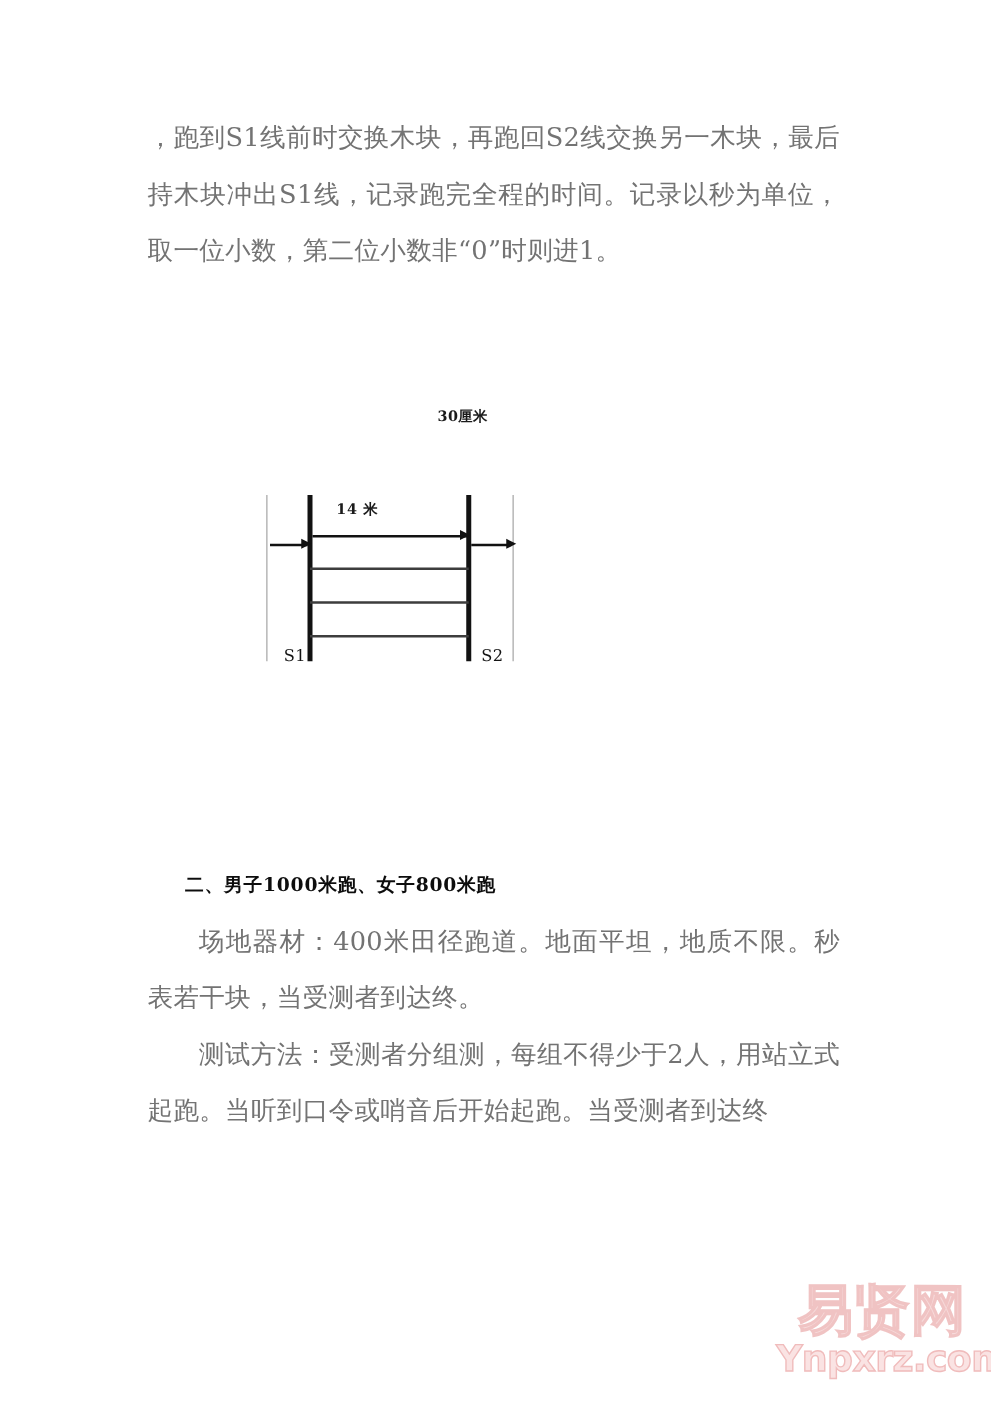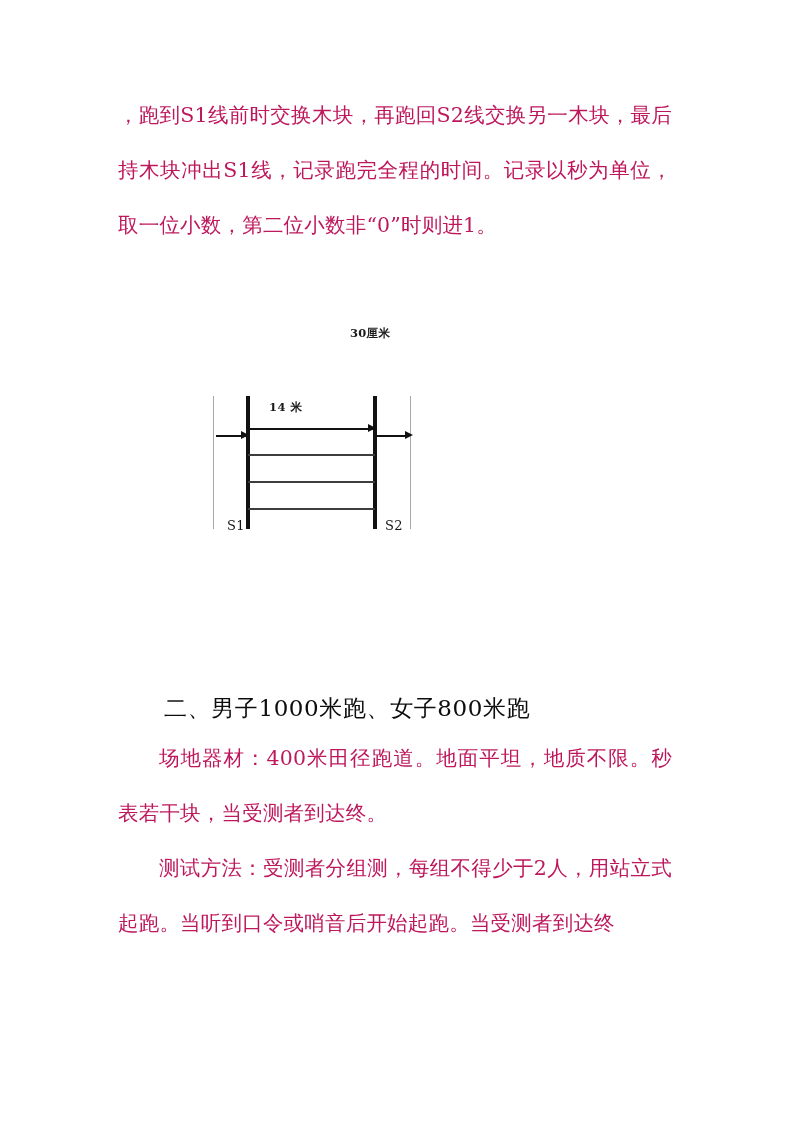--- a/index.html
+++ b/index.html
@@ -24,33 +24,33 @@
 
   
   .text-block {
     position: absolute;
     left: 118px;
     width: 554px;
   }
 
   .para {
     font-size: 20.5px;
-    line-height: 55px;
+    line-height: 45px;
     text-align: justify;
     text-justify: inter-ideograph;
     letter-spacing: 0.2px;
     margin: 0;
-    color: #be185d;
+    color: #737373;
   }
   .para.indent { text-indent: 2em; }
 
   .heading {
-    font-size: 23px;
+    font-size: 15px;
     line-height: 45px;
-    font-weight: normal;
+    font-weight: bold;
     text-indent: 2em;
     margin: 0;
     color: #0d0d0d;
     letter-spacing: 0.6px;
   }
 
   
   .figure {
     position: absolute;
     left: 190px;
@@ -213,14 +213,18 @@
     <div class="fig-tag s1">S1</div>
     <div class="fig-tag s2">S2</div>
   </div>
 
   <div class="text-block" style="top: 686px;">
     <p class="heading">二、男子1000米跑、女子800米跑</p>
     <p class="para indent">场地器材：400米田径跑道。地面平坦，地质不限。秒表若干块，当受测者到达终。</p>
     <p class="para indent">测试方法：受测者分组测，每组不得少于2人，用站立式起跑。当听到口令或哨音后开始起跑。当受测者到达终</p>
   </div>
 
+  <div class="watermark">
+    <div class="wm-cn">易贤网</div>
+    <div class="wm-en">Ynpxrz.com</div>
+  </div>
 
 </div>
 
 </body></html>

